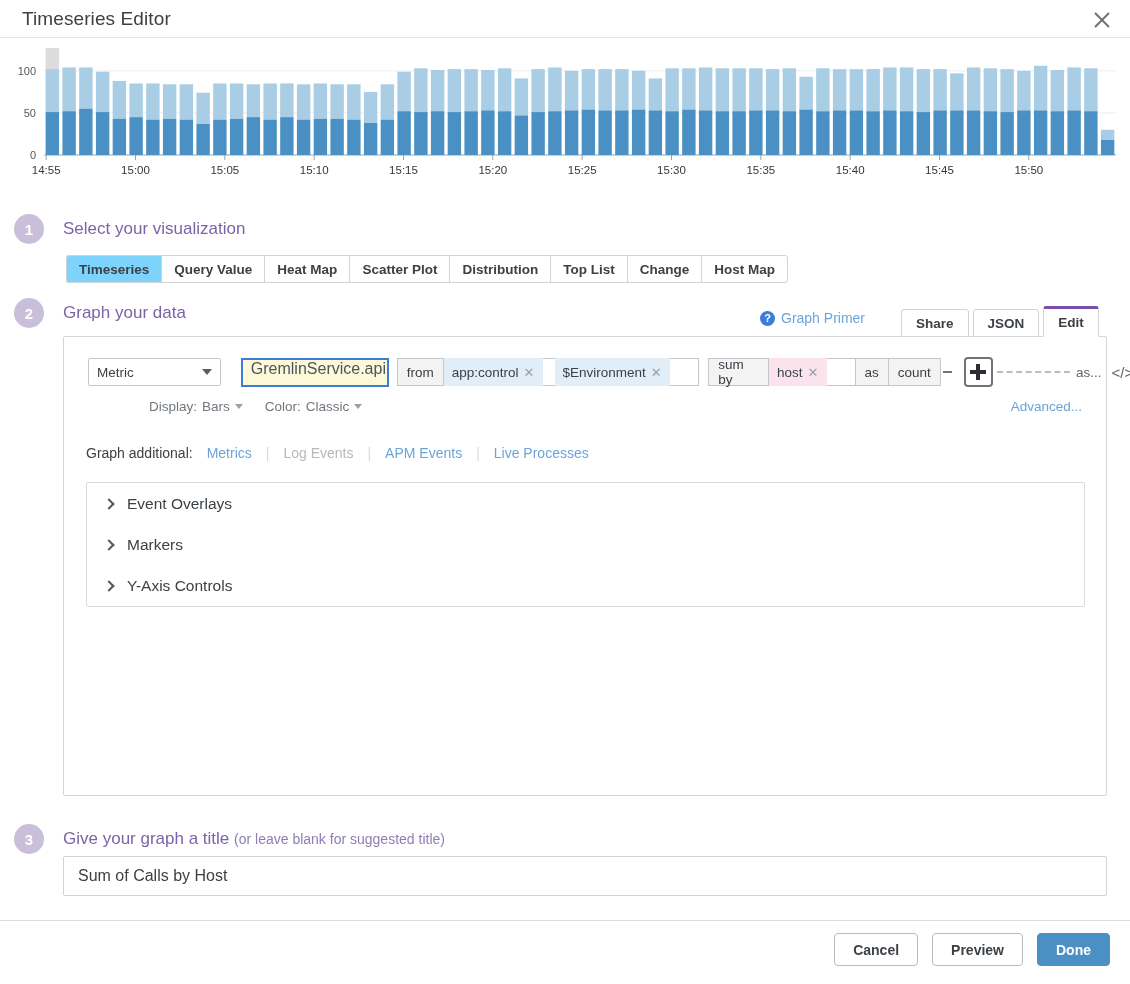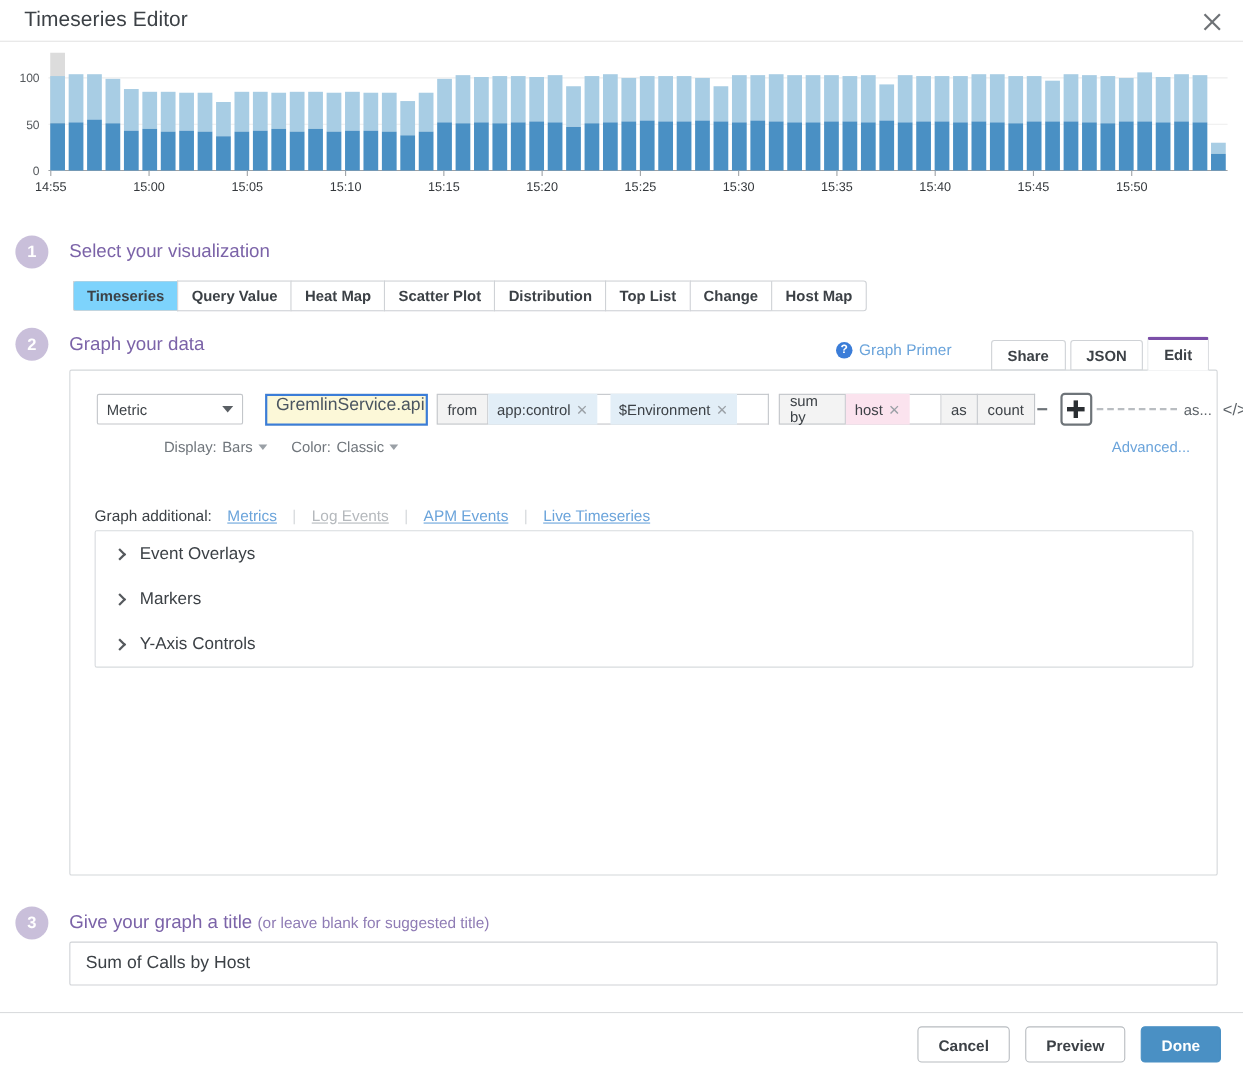--- a/index.html
+++ b/index.html
@@ -155,21 +155,21 @@
   .advanced {
     position: absolute; right: 24px; top: 62px; font-size: 13.5px;
     color: #6ba4db; cursor: pointer;
   }
 
   
   .ga-row {
     position: absolute; left: 22px; top: 108px;
     display: flex; align-items: center; font-size: 14px; color: #3c4146;
   }
-  .ga-link { color: #6ba4db; margin: 16px 14px; cursor: pointer; text-decoration: underline; }
+  .ga-link { color: #6ba4db; margin: 0 14px; cursor: pointer; }
   .ga-link.dim { color: #b5b9bd; cursor: default; }
   .ga-sep { color: #d7dadd; }
 
   
   .accordion {
     position: absolute; left: 22px; top: 145px; width: 999px;
     border: 1px solid #d8dbde; border-radius: 2px; background: #fff;
   }
   .acc-item {
     height: 41px; display: flex; align-items: center; gap: 14px;
@@ -498,21 +498,21 @@
     <div class="advanced">Advanced...</div>
 
     <div class="ga-row">
       <span>Graph additional:</span>
       <span class="ga-link">Metrics</span>
       <span class="ga-sep">|</span>
       <span class="ga-link dim">Log Events</span>
       <span class="ga-sep">|</span>
       <span class="ga-link">APM Events</span>
       <span class="ga-sep">|</span>
-      <span class="ga-link">Live Timeseries</span>
+      <span class="ga-link">Live Processes</span>
     </div>
 
     <div class="accordion">
       <div class="acc-item">
         <span class="chev"></span>
         <span>Event Overlays</span>
       </div>
       <div class="acc-item">
         <span class="chev"></span>
         <span>Markers</span>

